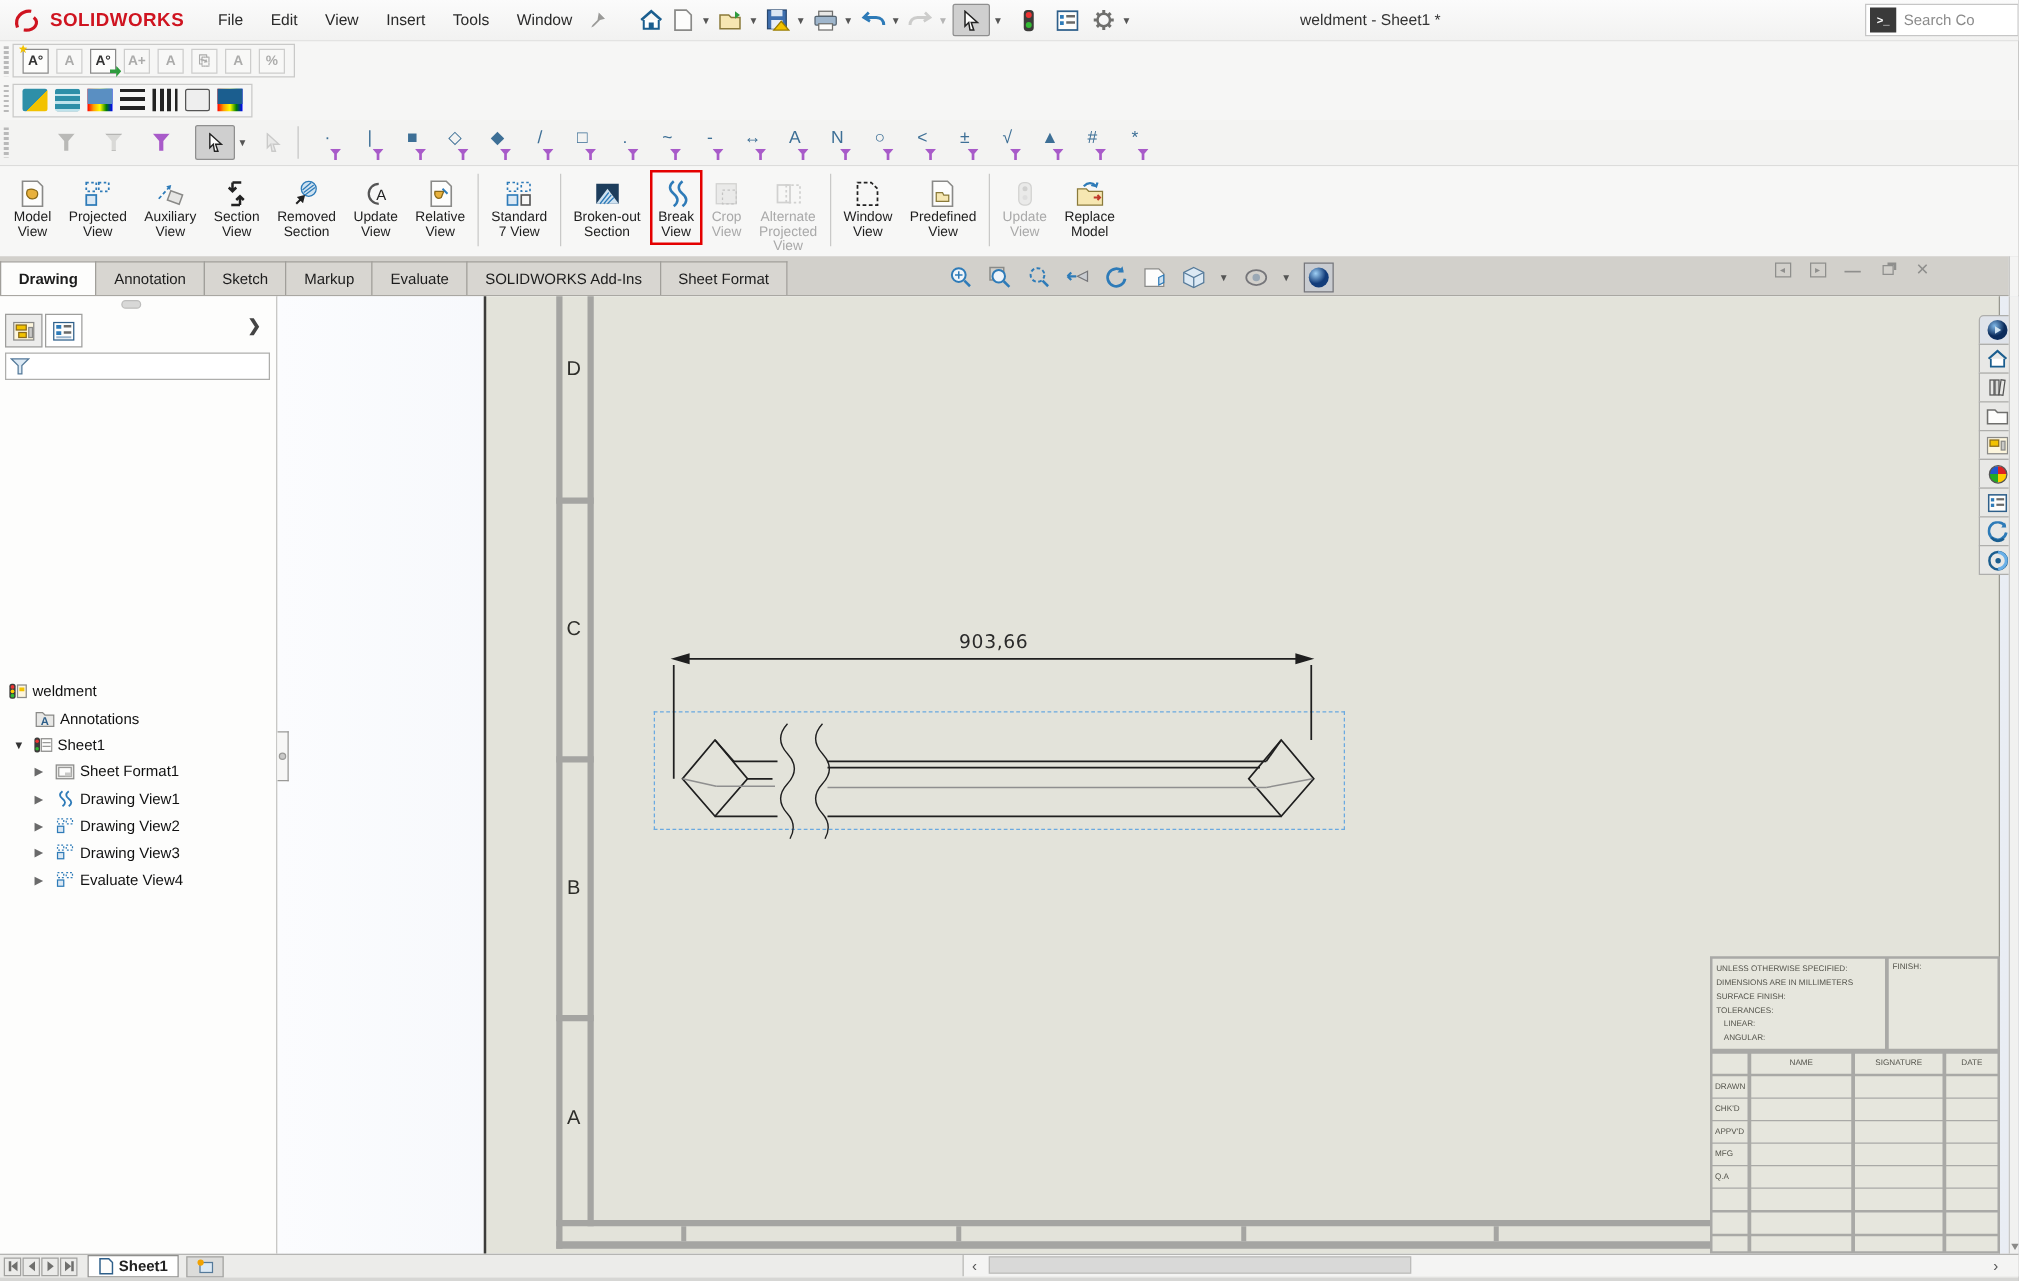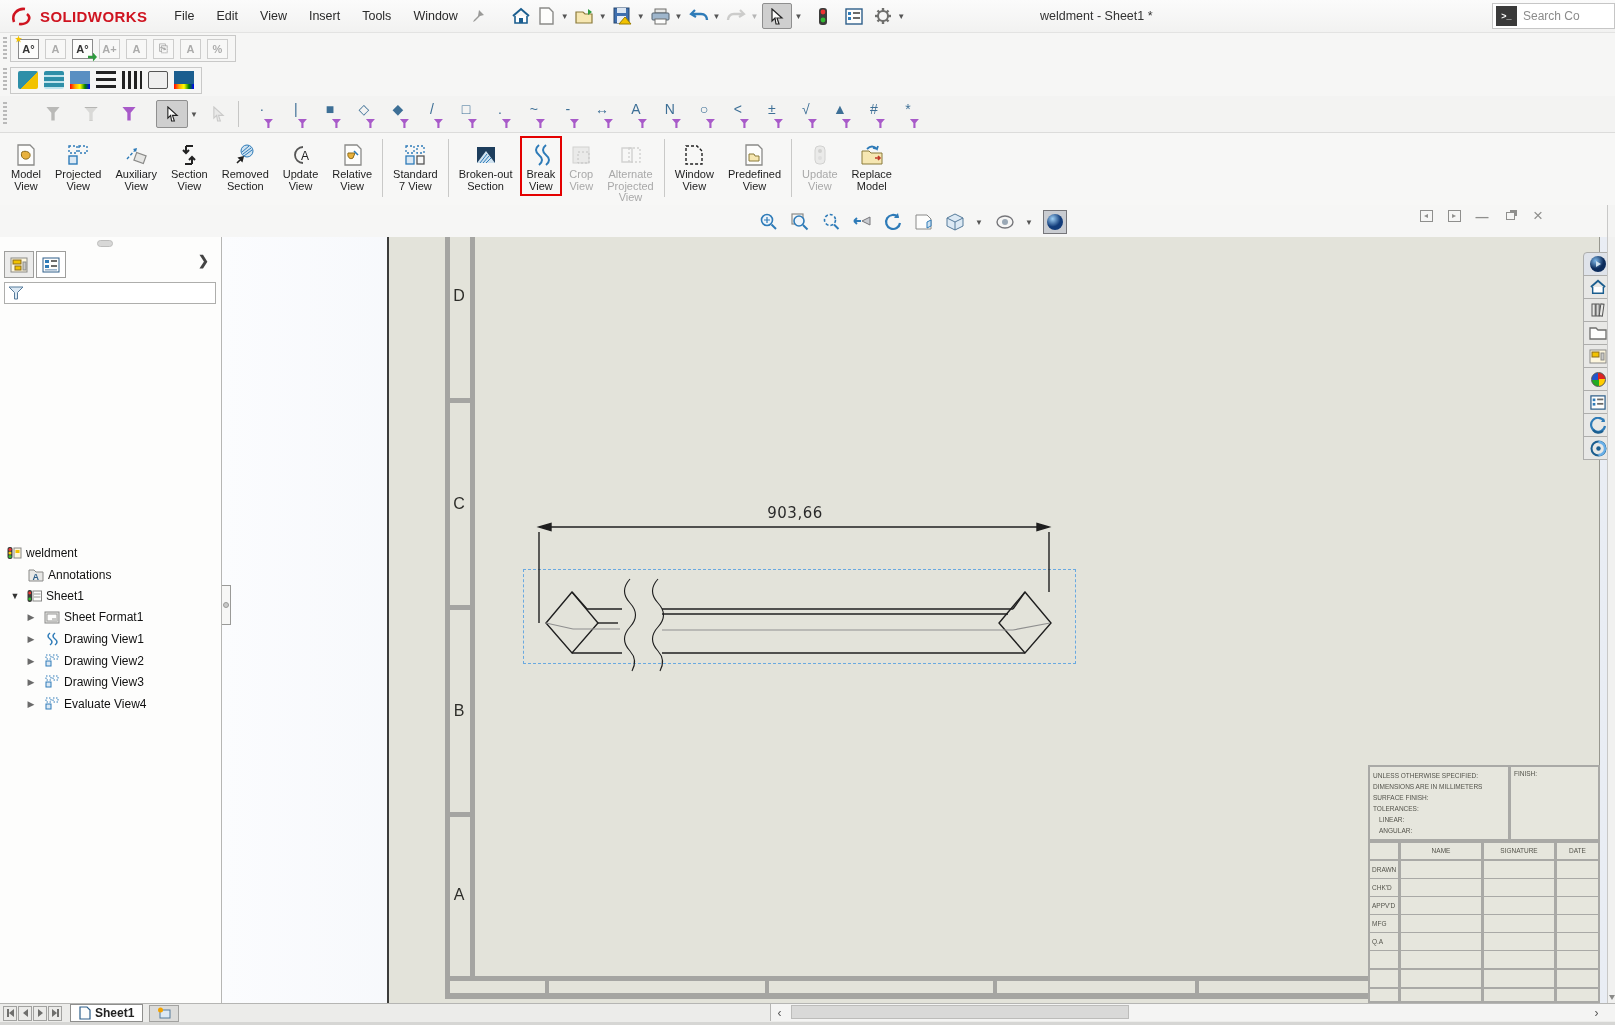--- a/index.html
+++ b/index.html
@@ -577,20 +577,31 @@
             <path d="M15 15 l5 0 M18 13 l2 2 -2 2" stroke="#c0392b" stroke-width="1.6" fill="none"></path>
           </svg>
         </div>
       <div class="rlbl">
           <span>Replace</span>
           <span>Model</span>
         </div>
     </div>
   </div>
 
+  <div class="abs" id="tabstrip">
+    <div class="tabs">
+      <span class="tab active">Drawing</span>
+      <span class="tab">Annotation</span>
+      <span class="tab">Sketch</span>
+      <span class="tab">Markup</span>
+      <span class="tab">Evaluate</span>
+      <span class="tab">SOLIDWORKS Add-Ins</span>
+      <span class="tab">Sheet Format</span>
+    </div>
+  </div>
   <div class="abs" id="headsup">
     <span class="hbtn">
         <svg width="20" height="20" viewBox="0 0 20 20">
           <circle cx="8" cy="8" r="5.5" fill="#eef4fa" stroke="#2e7bb8" stroke-width="1.6"></circle>
           <path d="M12.5 12.5 L17 17" stroke="#2e7bb8" stroke-width="2"></path>
           <path d="M8 5 v6 M5 8 h6" stroke="#2e7bb8" stroke-width="1.2"></path>
         </svg>
       </span>
     <span class="hbtn">
         <svg width="20" height="20" viewBox="0 0 20 20">

